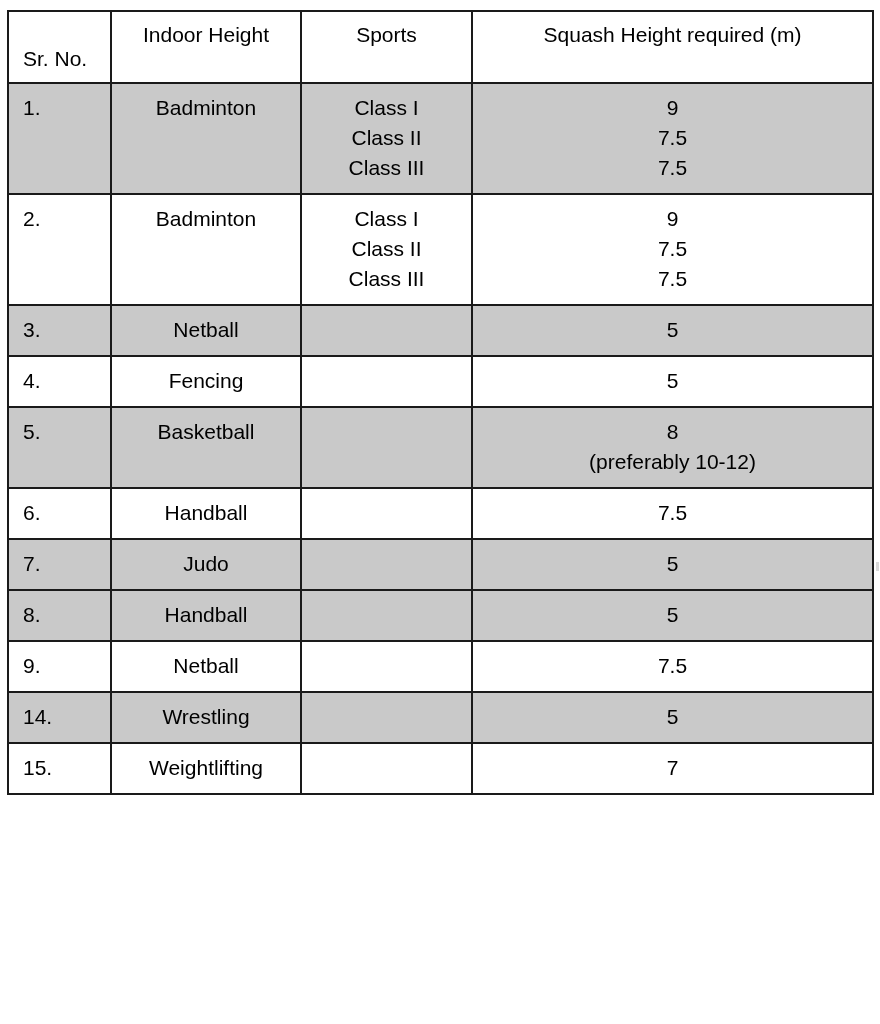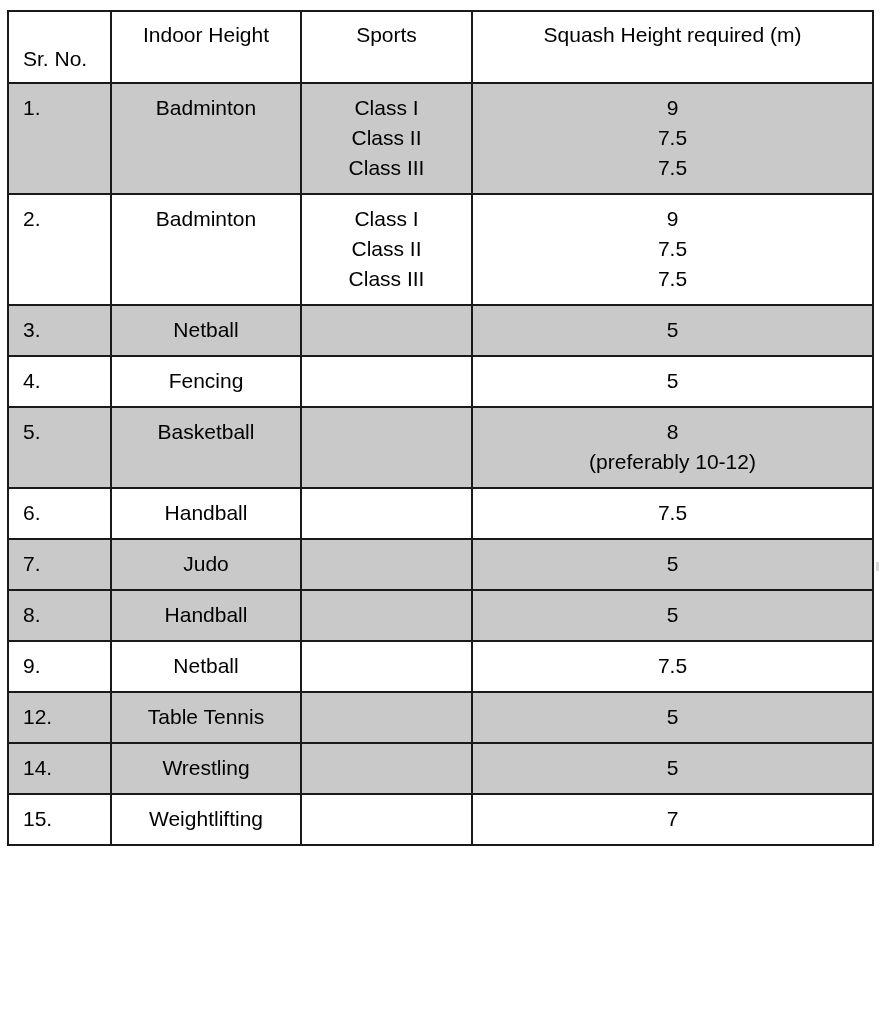--- a/index.html
+++ b/index.html
@@ -255,34 +255,20 @@
           </td>
           <td class="col-class">
             <div class="cell"></div>
           </td>
           <td class="col-height">
             <div class="cell">7.5</div>
           </td>
         </tr>
         <tr class="shaded r-single">
           <td class="col-sr">
-            <div class="cell">12.</div>
-          </td>
-          <td class="col-sport">
-            <div class="cell">Table Tennis</div>
-          </td>
-          <td class="col-class">
-            <div class="cell"></div>
-          </td>
-          <td class="col-height">
-            <div class="cell">5</div>
-          </td>
-        </tr>
-        <tr class="shaded r-single">
-          <td class="col-sr">
             <div class="cell">14.</div>
           </td>
           <td class="col-sport">
             <div class="cell">Wrestling</div>
           </td>
           <td class="col-class">
             <div class="cell"></div>
           </td>
           <td class="col-height">
             <div class="cell">5</div>

